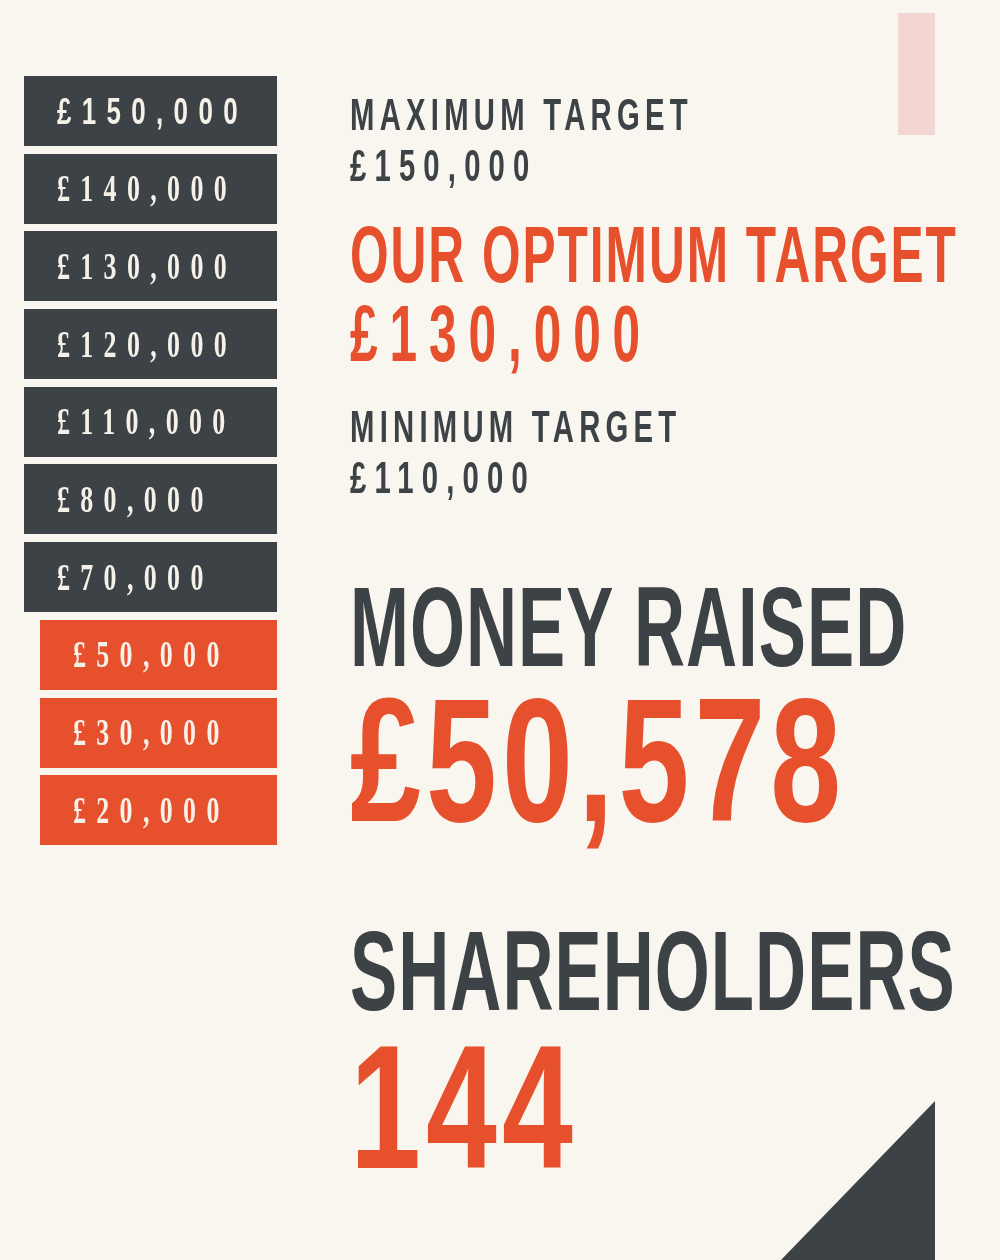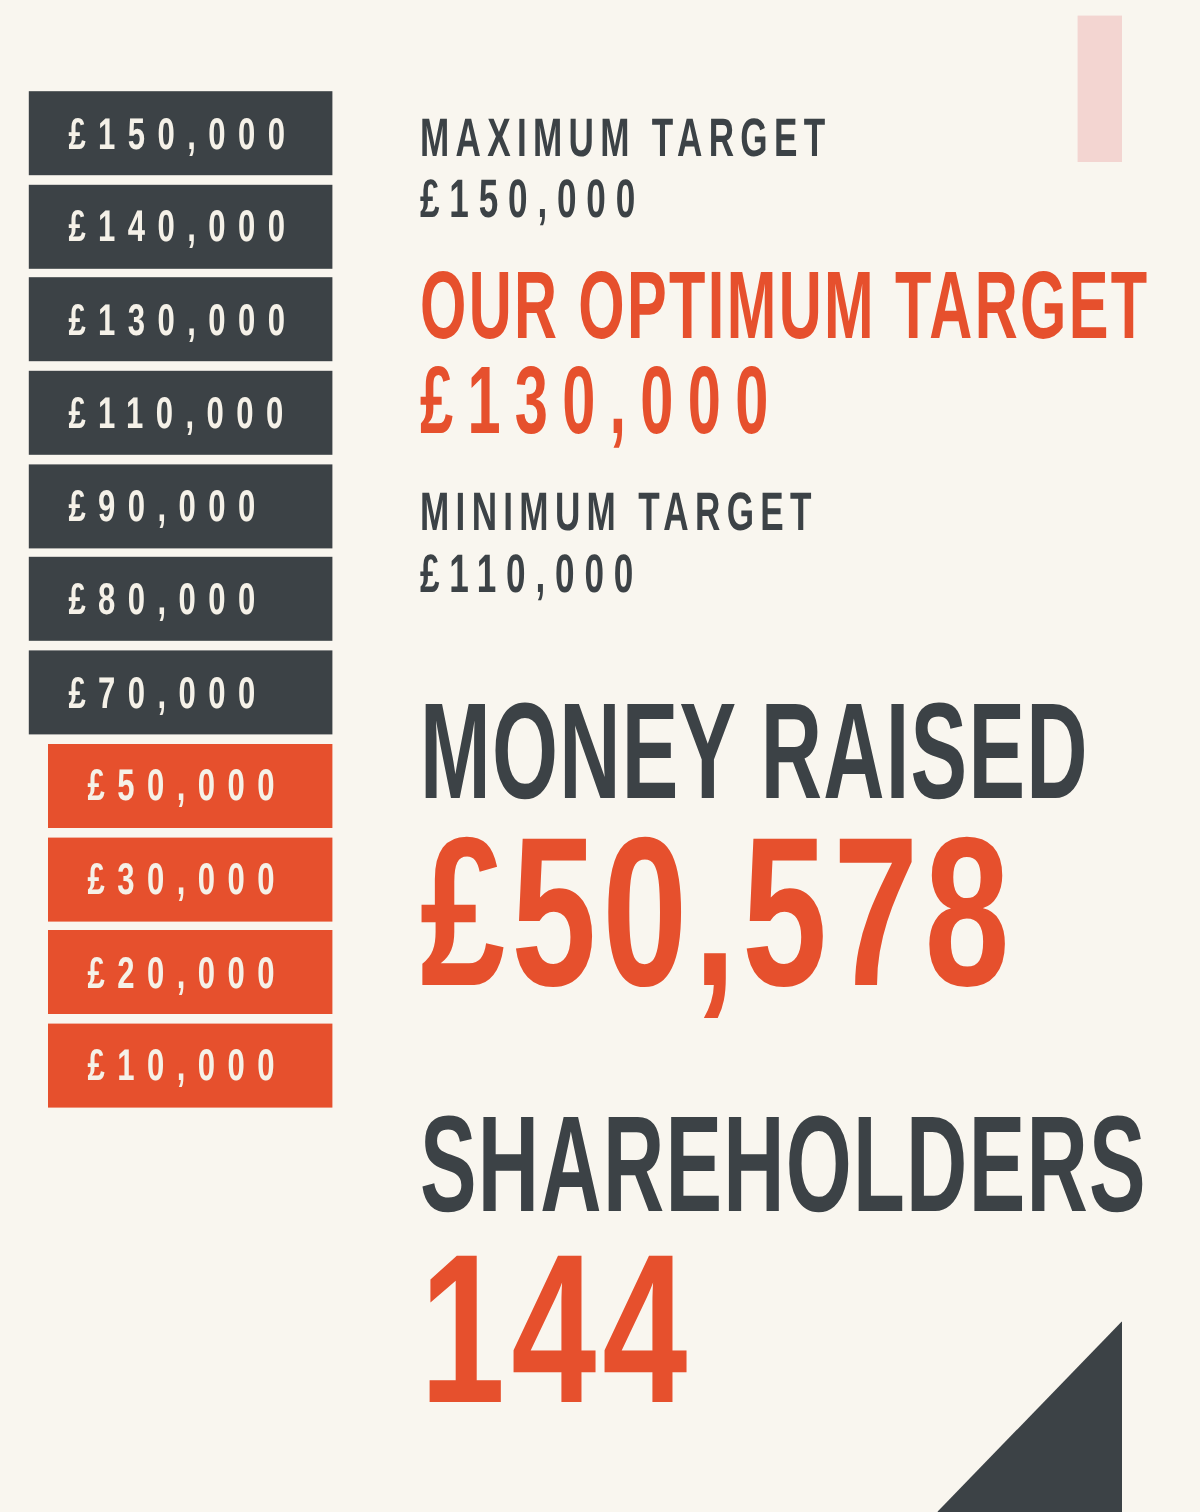--- a/index.html
+++ b/index.html
@@ -23,21 +23,21 @@
     background:var(--pink);
   }
   .corner-triangle{
     position:absolute;right:0;bottom:0;width:154px;height:159px;
     background:var(--dark);
     clip-path:polygon(100% 0, 100% 100%, 0 100%);
   }
 
   .ladder{position:absolute;left:24px;top:76px;width:253px;}
   .bar{height:70px;display:flex;align-items:center;padding-left:33px;box-sizing:border-box;}
-  .bar + .bar{margin-top:7.7px;}
+  .bar + .bar{margin-top:7.7px;font-family:Liberation Serif, serif;}
   .bar.unreached{background:var(--dark);}
   .bar.reached{background:var(--orange);margin-left:16px;}
   .bar-label{
     font-size:37px;font-weight:700;letter-spacing:0.4em;line-height:1;
     color:var(--bar_label);
     transform:scaleX(0.70);transform-origin:0 50%;white-space:nowrap;
   }
 
   .txt{position:absolute;left:350px;line-height:1;font-weight:700;white-space:nowrap;transform-origin:0 0;}
   .sm      {font-size:45px;letter-spacing:0.18em;transform:scaleX(0.65);color:var(--dark);}
@@ -69,42 +69,39 @@
       <div class="bar unreached">
         <span class="bar-label">£150,000</span>
       </div>
       <div class="bar unreached">
         <span class="bar-label">£140,000</span>
       </div>
       <div class="bar unreached">
         <span class="bar-label">£130,000</span>
       </div>
       <div class="bar unreached">
-        <span class="bar-label">£110,000</span>
+        <span class="bar-label">£120,000</span>
       </div>
       <div class="bar unreached">
-        <span class="bar-label">£90,000</span>
+        <span class="bar-label">£110,000</span>
       </div>
       <div class="bar unreached">
         <span class="bar-label">£80,000</span>
       </div>
       <div class="bar unreached">
         <span class="bar-label">£70,000</span>
       </div>
       <div class="bar reached">
         <span class="bar-label">£50,000</span>
       </div>
       <div class="bar reached">
         <span class="bar-label">£30,000</span>
       </div>
       <div class="bar reached">
         <span class="bar-label">£20,000</span>
-      </div>
-      <div class="bar reached">
-        <span class="bar-label">£10,000</span>
       </div>
     </div>
 
   <div class="txt sm max-title">MAXIMUM TARGET</div>
   <div class="txt sm-val max-value">£150,000</div>
 
   <div class="txt opt opt-title">OUR OPTIMUM TARGET</div>
   <div class="txt opt-val opt-value">£130,000</div>
 
   <div class="txt sm min-title">MINIMUM TARGET</div>

